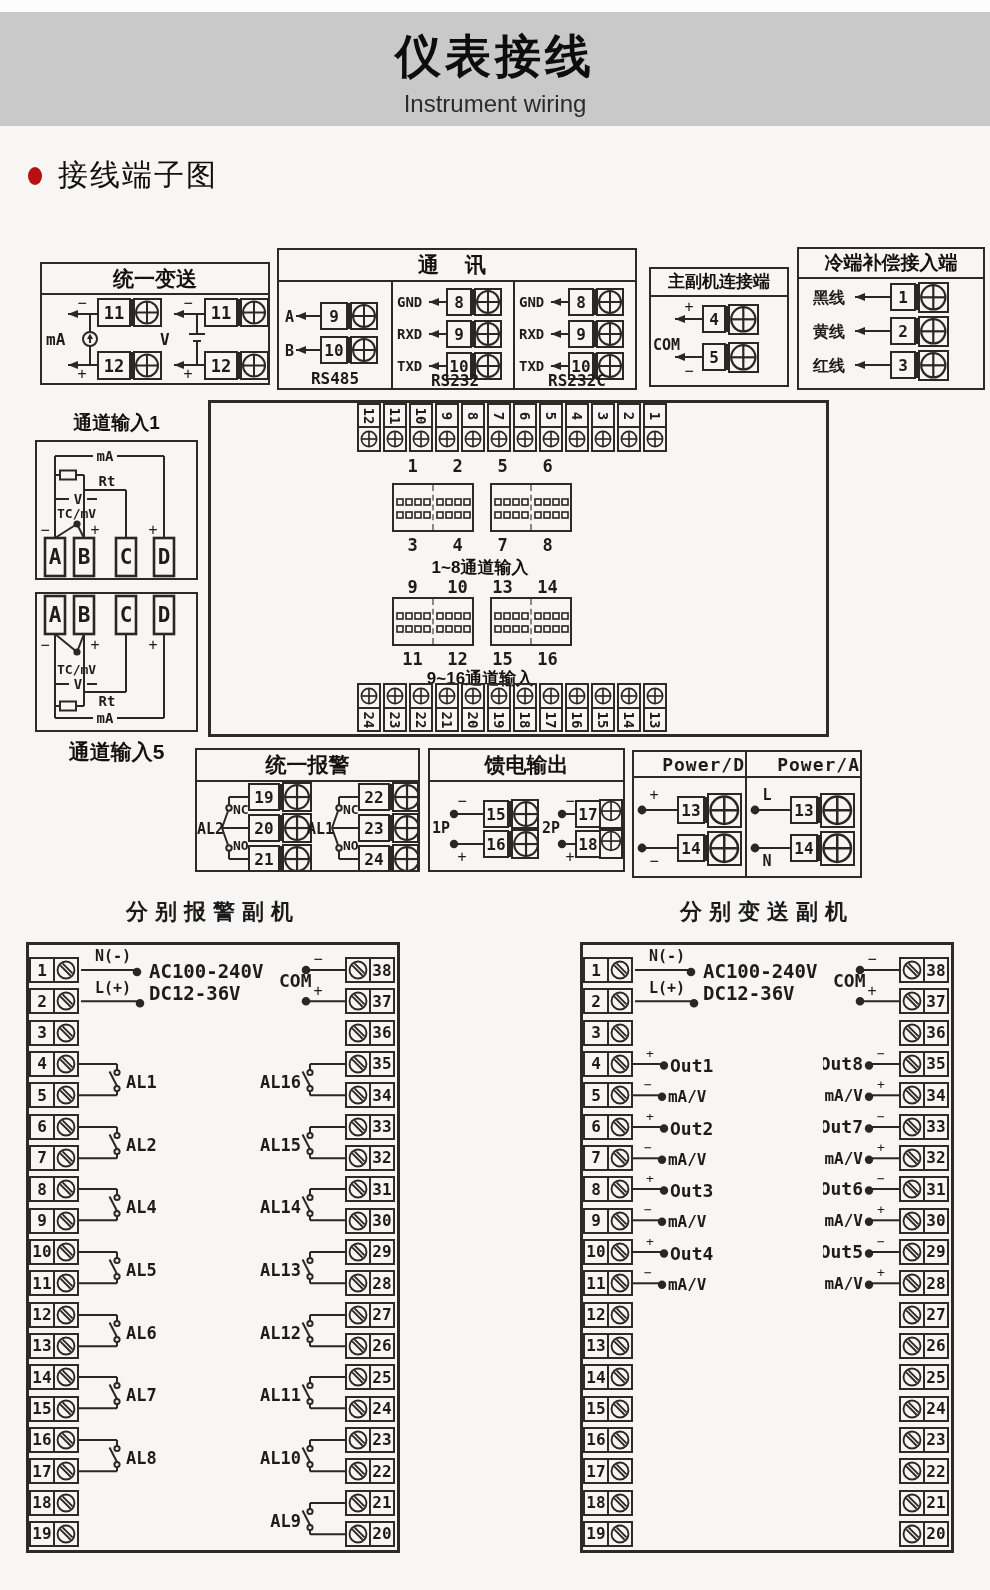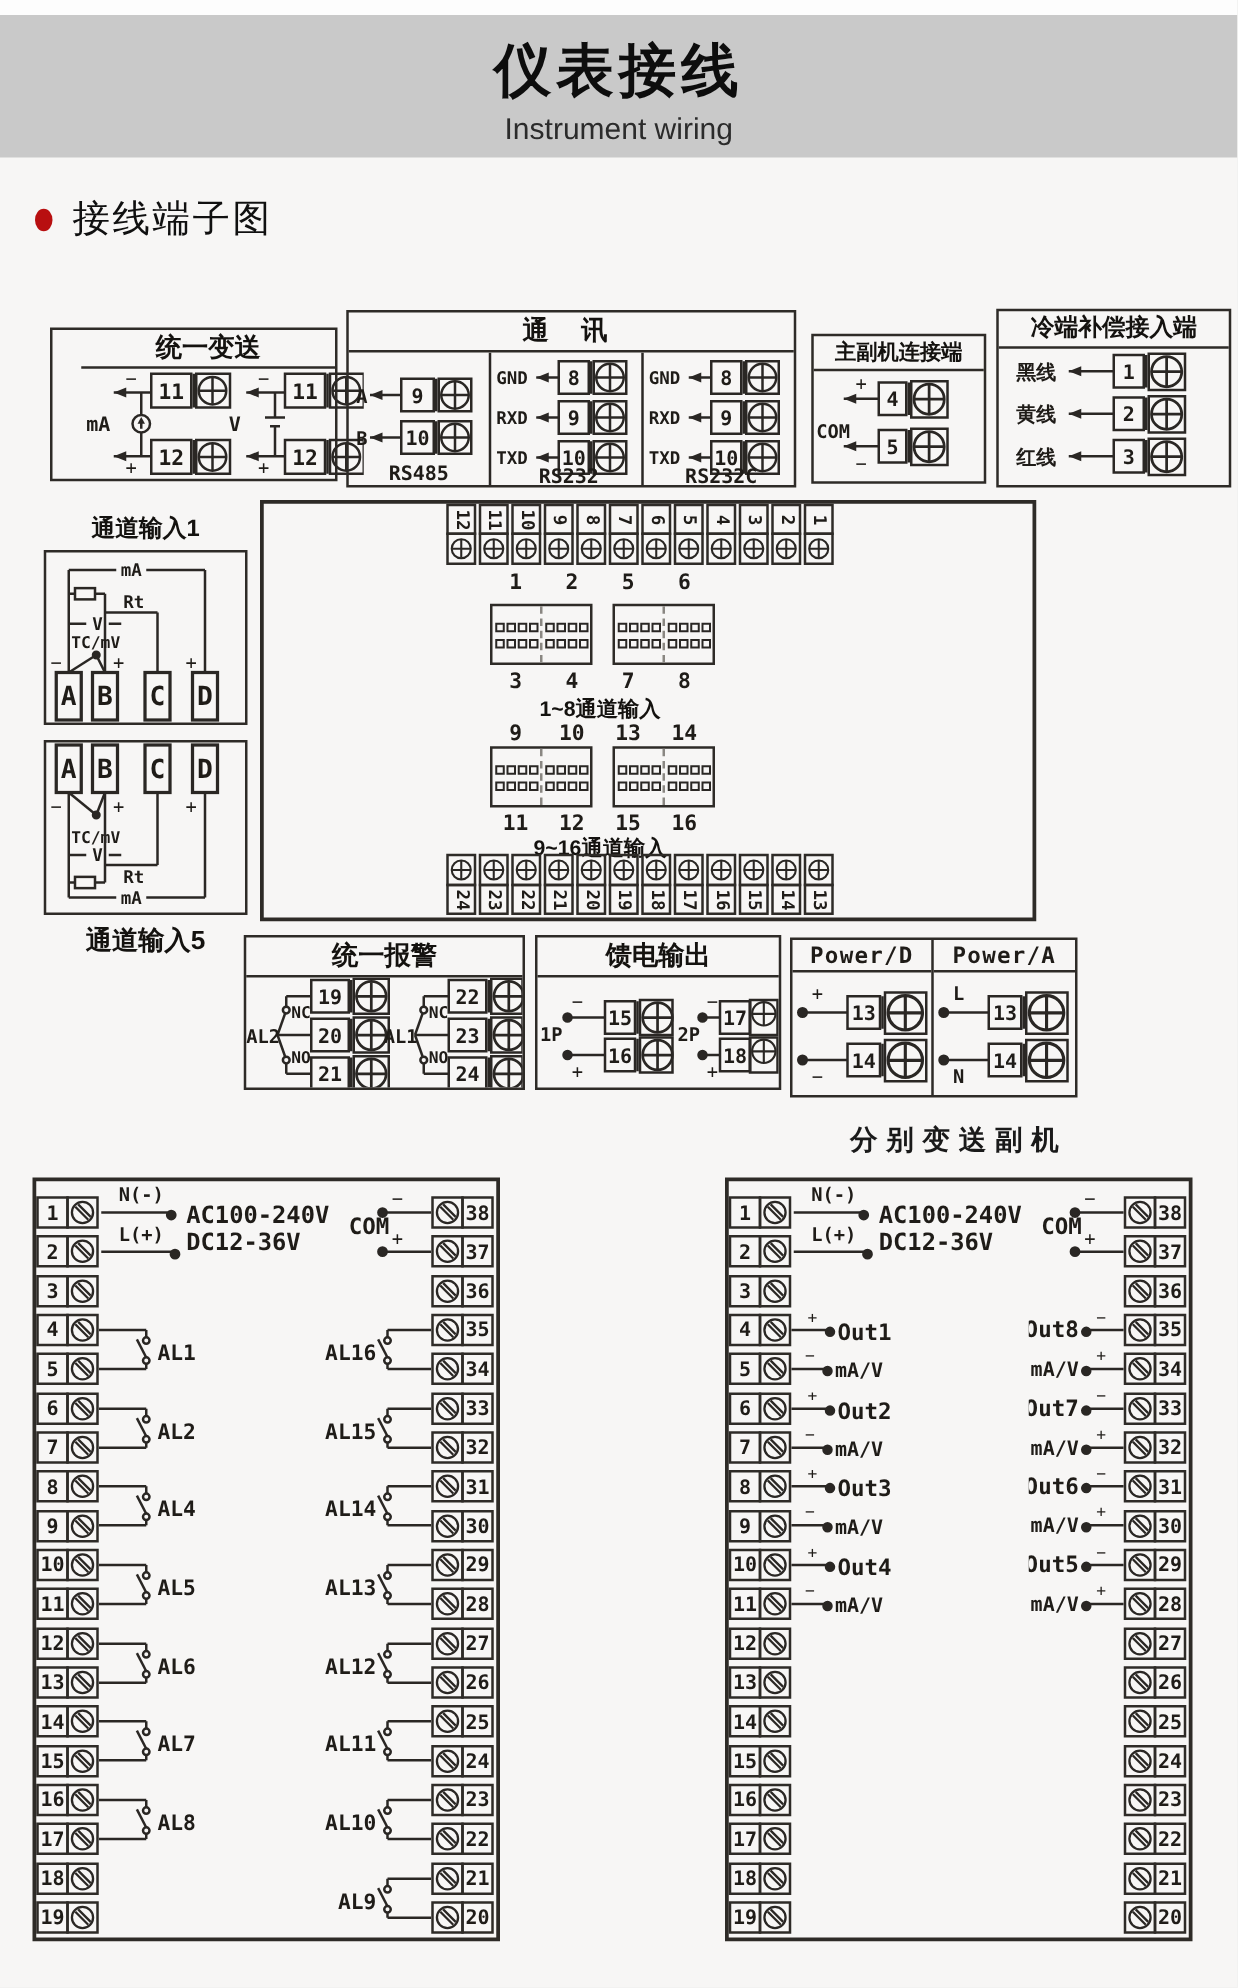--- a/index.html
+++ b/index.html
@@ -46,21 +46,21 @@
           font-family:"DejaVu Sans Mono",monospace;font-size:16px;font-weight:bold;}
   .bt-screw{width:26px;height:26px;border:2px solid #2e2b27;box-sizing:border-box;padding:1px;}
   .bt-row .bt-screw{margin-left:-2px;}
   .bt-row.rev .bt-screw{margin-left:0;}
   .bt-row.rev .bt-num{margin-left:-2px;}
   .ov-col{position:absolute;display:flex;flex-direction:column;}
   .ov-col > div{height:62.666px;}
   .pwr{display:flex;height:100%;}
   .pcol{width:50%;box-sizing:border-box;}
   .pcol:first-child{border-right:2px solid #2e2b27;}
-  .ptitle{height:26px;line-height:26px;border-bottom:2px solid #2e2b27;text-align:center;
+  .ptitle{height:26px;line-height:26px;border-bottom:2px solid #2e2b27;text-align:right;
           font-family:"DejaVu Sans Mono",monospace;font-size:18px;font-weight:bold;letter-spacing:1px;box-sizing:border-box;}
 </style>
 </head>
 <body>
 
 <svg width="0" height="0" style="position:absolute">
   <defs>
     <g id="scrX">
         <circle cx="13" cy="13" r="11"></circle>
         <line x1="13" y1="2.5" x2="13" y2="23.5"></line>
@@ -79,21 +79,21 @@
   <div class="topstrip"></div>
   <div class="header-bar">
     <div class="header-title">仪表接线</div>
     <div class="header-sub">Instrument wiring</div>
   </div>
   <div class="section-head">
     <span class="section-dot"></span>
     <span class="section-title">接线端子图</span>
   </div>
 
-  <div class="box" style="left:40px;top:262px;width:230px;height:123px;padding-left:23px;">
+  <div class="box" style="left:40px;top:262px;width:230px;height:123px;">
     <div class="btitle" style="height:31px;line-height:29px;font-size:21px;">统一变送</div>
     <svg class="sym" viewBox="0 0 226 88" width="226" height="88">
       <use href="#arrL" transform="translate(26,19)"></use>
         <line x1="26" y1="19" x2="56" y2="19"></line>
       <use href="#arrL" transform="translate(26,70)"></use>
         <line x1="26" y1="70" x2="56" y2="70"></line>
       <line x1="48" y1="19" x2="48" y2="37"></line>
         <circle cx="48" cy="44" r="7"></circle>
         <line x1="48" y1="48" x2="48" y2="41"></line>
         <path d="M45,44 L48,38.5 L51,44 Z" fill="#2a2724" stroke="none"></path>
@@ -884,20 +884,21 @@
           <rect x="44" y="57" width="26" height="26"></rect>
             <text x="57" y="76" font-size="16" font-weight="bold" text-anchor="middle">14</text>
           <line x1="72" y1="57" x2="72" y2="83"></line>
             <use href="#scrX" transform="translate(74,54) scale(1.25)"></use>
             <rect x="74" y="54" width="33" height="33"></rect>
         </svg>
       </div>
     </div>
   </div>
 
+  <div class="bigcap" style="left:26px;top:897px;width:374px;">分别报警副机</div>
   <div class="box3" style="left:26px;top:942px;width:374px;height:611px;">
     <div class="bt-col" style="left:0;">
 
         <div class="bt-row">
           <span class="bt-num">1</span>
           <span class="bt-screw">
             <svg viewBox="0 0 26 26">
               <use href="#scrS"></use>
             </svg>
           </span>

